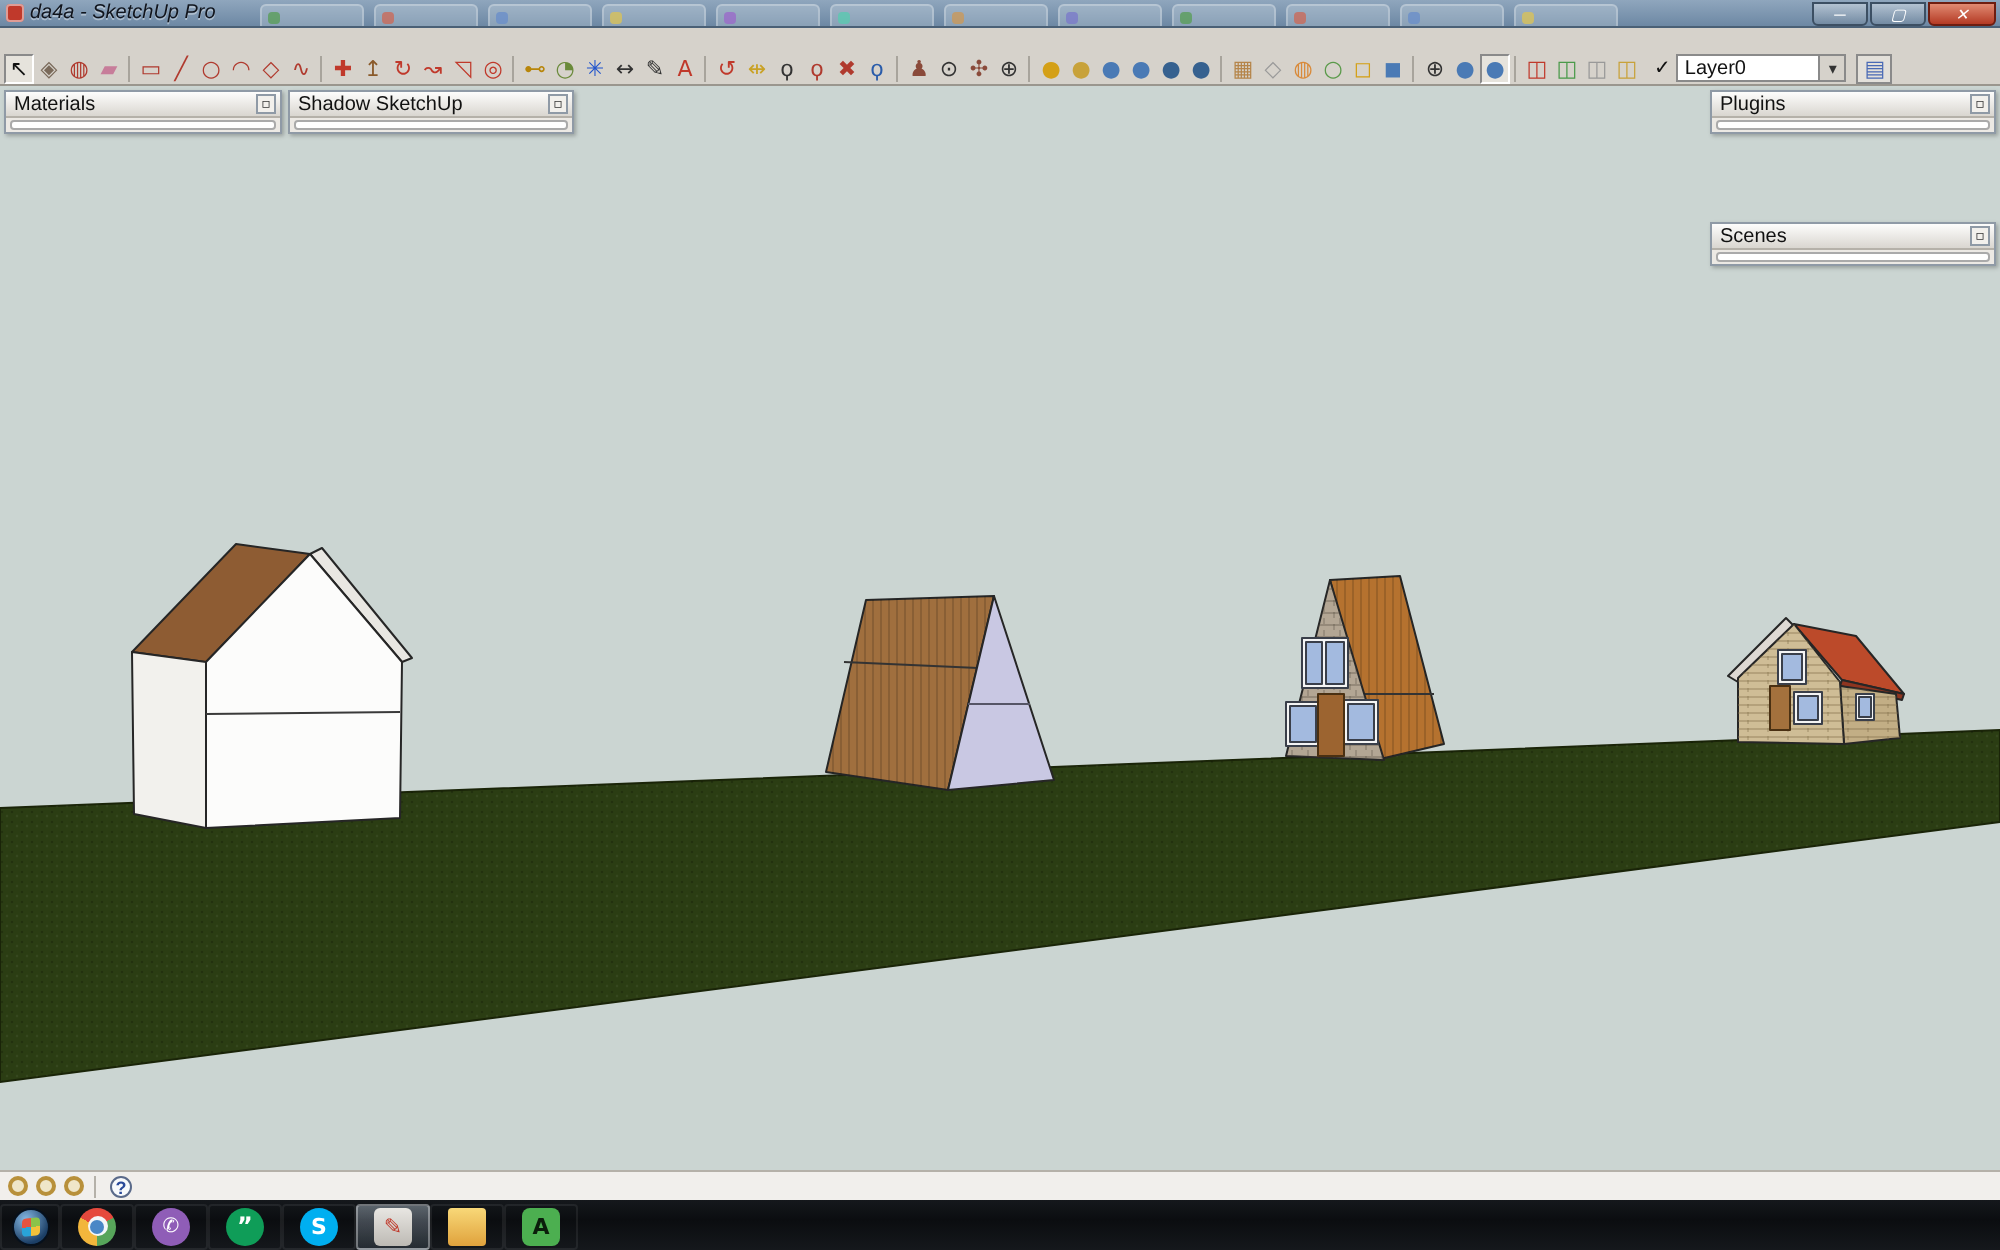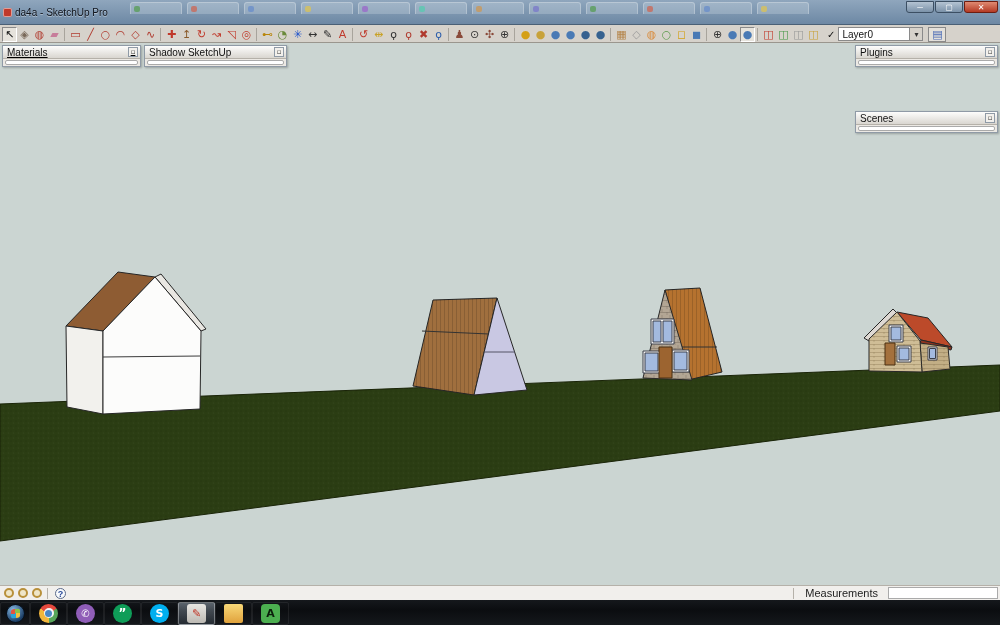--- a/index.html
+++ b/index.html
@@ -1,22 +1,22 @@
 <!DOCTYPE html>
 <html><head>
 <meta charset="utf-8">
 <style>
   * { margin:0; padding:0; box-sizing:border-box; }
   html,body { width:1000px; height:625px; overflow:hidden; font-family:"Liberation Sans", sans-serif; }
   #screen { position:relative; width:1000px; height:625px; background:#d6d2cb; }
 
   
-  #titlebar { position:absolute; left:0; top:0; width:1000px; height:25px;
+  #titlebar { position:absolute; left:0; top:0; width:1000px; height:14px;
     background:linear-gradient(#8fa6bd,#6d88a4); border-bottom:1px solid #4a6076;
-    display:flex; align-items:center; overflow:hidden; }
+    display:flex; align-items:center; overflow:hidden;font-style:italic; }
   .ghost-tab { position:absolute; top:2px; width:52px; height:12px;
     background:rgba(215,225,235,.28); border:1px solid rgba(255,255,255,.25);
     border-bottom:none; border-radius:3px 3px 0 0; }
   .ghost-tab .dot { position:absolute; left:3px; top:3px; width:6px; height:6px; border-radius:2px; opacity:.8; }
   #su-logo { width:9px; height:9px; margin:0 3px 0 3px; background:#c0392b; border-radius:2px;
     position:relative; z-index:2; box-shadow:inset 0 0 0 1px rgba(255,255,255,.5); }
   #title-text { position:relative; z-index:2; font-size:10px; color:#10141c; text-shadow:0 1px 0 rgba(255,255,255,.4); }
   #win-controls { position:absolute; right:2px; top:1px; display:flex; z-index:3; }
   .win-btn { width:28px; height:12px; margin-left:1px; font-size:8px; line-height:11px; text-align:center;
     color:#fff; background:linear-gradient(rgba(255,255,255,.35),rgba(120,140,160,.45));
@@ -408,21 +408,21 @@
         <rect x="889" y="325" width="14" height="17" stroke="#3a3f4a" fill="#f4f4f4"></rect>
         <rect x="891" y="327" width="10" height="13" stroke="#3a3f4a" fill="#a3badf"></rect>
         <rect x="897" y="346" width="14" height="16" stroke="#3a3f4a" fill="#f4f4f4"></rect>
         <rect x="899" y="348" width="10" height="12" stroke="#3a3f4a" fill="#a3badf"></rect>
         <rect x="885" y="343" width="10" height="22" stroke="#4a3012" fill="#a4713d"></rect>
         <rect x="928" y="347" width="9" height="13" stroke="#3a3f4a" fill="#f4f4f4"></rect>
         <rect x="929.5" y="348.5" width="6" height="10" stroke="#3a3f4a" fill="#a3badf"></rect>
       </g>
     </svg>
 
-    <div class="panel" style="left:2px; top:2px; width:139px;text-decoration:underline;">
+    <div class="panel" style="left:2px; top:2px; width:139px;">
       <div class="panel-title">
         <span>Materials</span>
         <span class="panel-x">▫</span>
       </div>
       <div class="panel-body">
           <div class="panel-track"></div>
         </div>
     </div>
     <div class="panel" style="left:144px; top:2px; width:143px;">
       <div class="panel-title">
@@ -452,25 +452,20 @@
         </div>
     </div>
   </div>
 
   <div id="statusbar">
     <span class="coin"></span>
     <span class="coin"></span>
     <span class="coin"></span>
     <span class="sb-sep"></span>
     <span id="help-badge">?</span>
-    <div id="sb-right">
-      <span class="sb-sep"></span>
-      <span id="meas-label">Measurements</span>
-      <input id="meas-input" style="">
-    </div>
   </div>
 
   <div id="taskbar">
     <div class="task-app app-start">
       <span class="glyph app-start-orb"></span>
     </div>
     <div id="task-apps" style="display:flex;">
         <div class="task-app app-chrome">
           <span class="glyph app-glyph"></span>
         </div>

